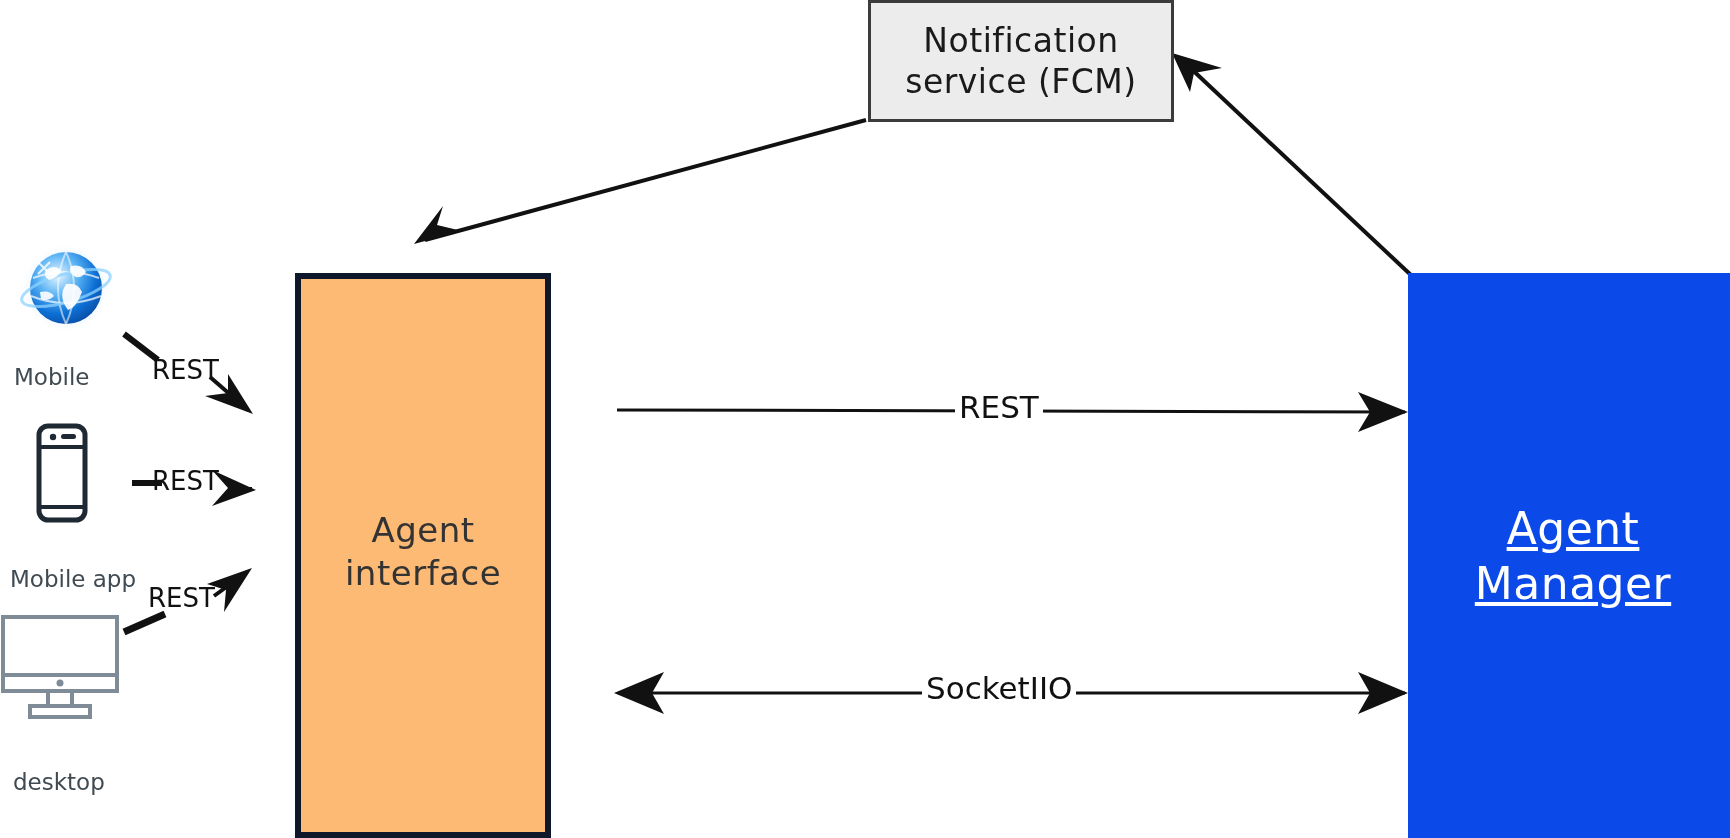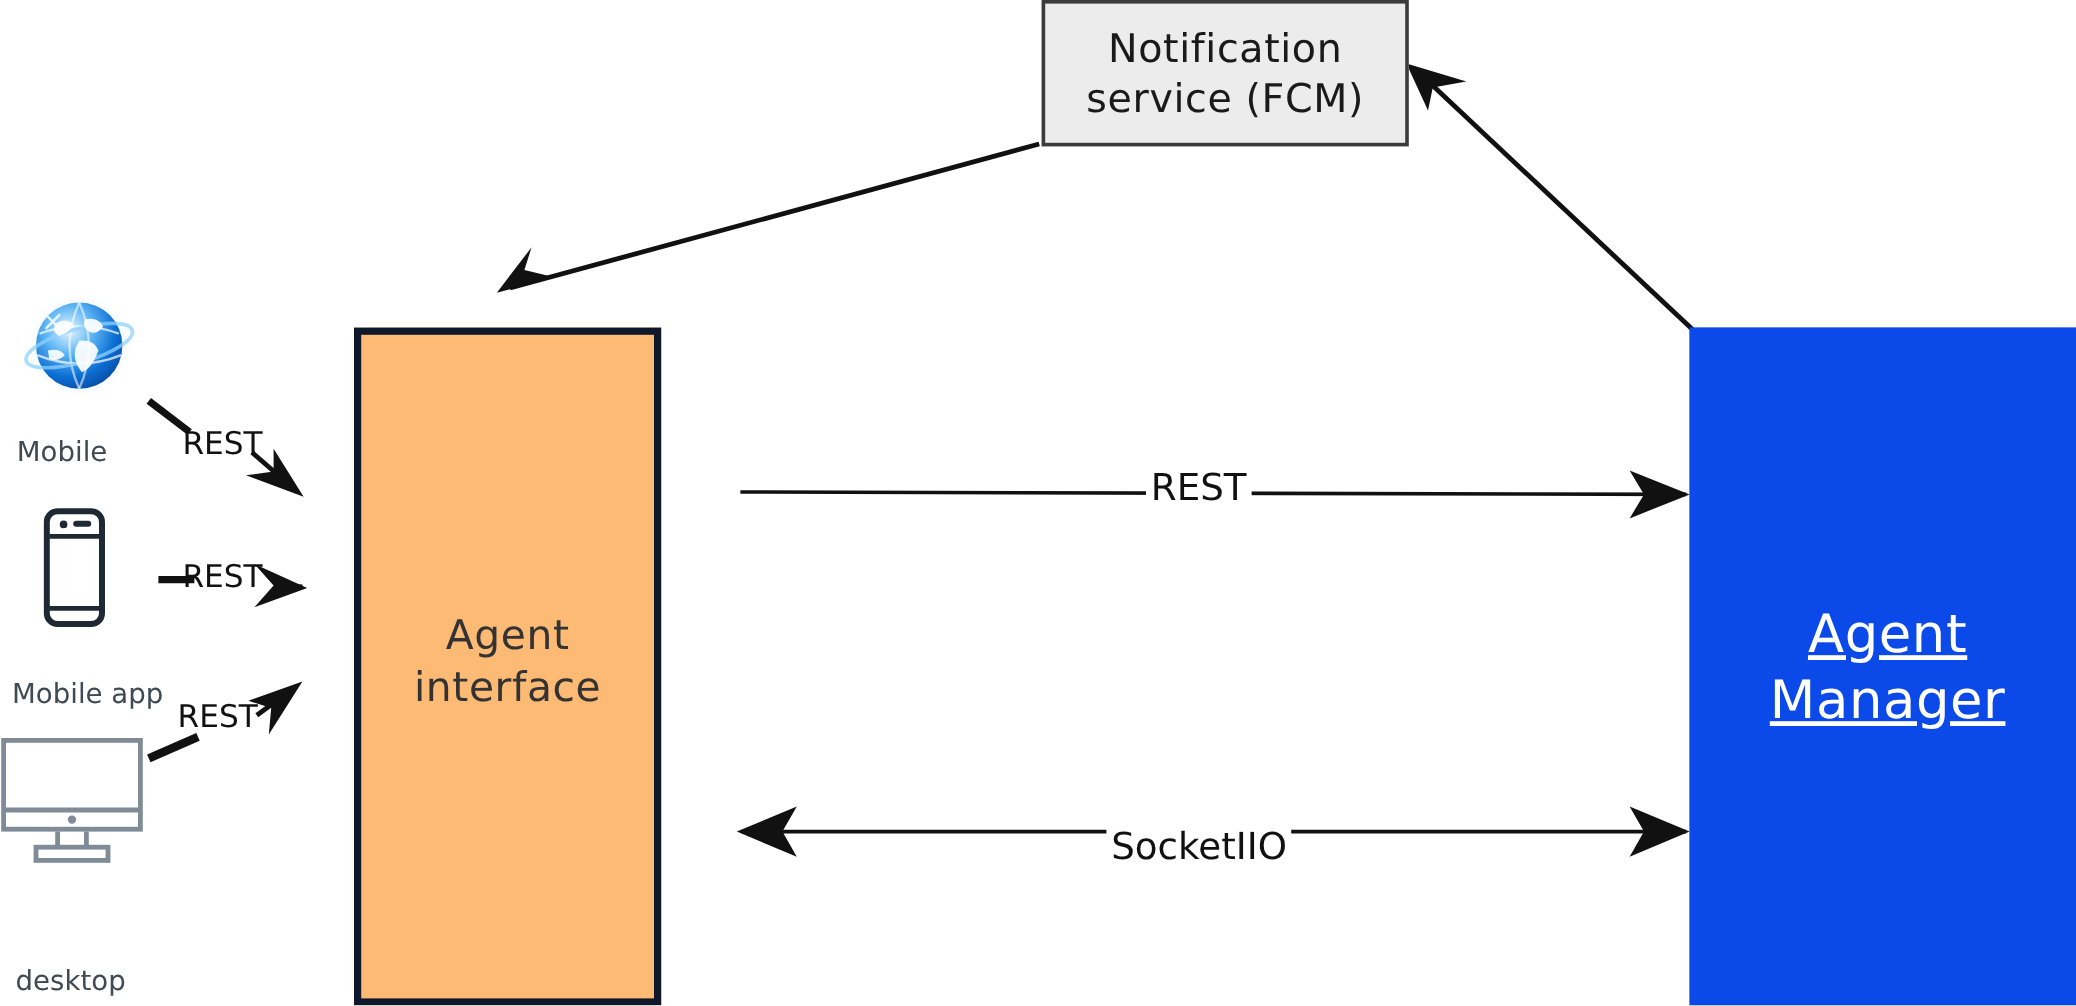--- a/index.html
+++ b/index.html
@@ -98,21 +98,20 @@
     font-size: 31px;
     background: #ffffff;
     padding: 0 4px;
   }
   #label-socketio {
     left: 922px;
     top: 670px;
     font-size: 31px;
     background: #ffffff;
     padding: 0 4px;
-    margin-top: 18px;
   }
   #label-rest-browser {
     left: 152px;
     top: 355px;
     font-size: 26px;
   }
   #label-rest-mobile {
     left: 152px;
     top: 466px;
     font-size: 26px;
@@ -125,21 +124,21 @@
   
   .client-caption {
     position: absolute;
     font-family: "DejaVu Sans", sans-serif;
     font-size: 23px;
     color: #3f4a52;
     white-space: nowrap;
   }
   #caption-browser { left: 14px; top: 364px; }
   #caption-mobile  { left: 10px; top: 538px; margin-top: 28px; }
-  #caption-desktop { left: 13px; top: 805px; }
+  #caption-desktop { left: 13px; top: 769px; }
 
   
   .client-icon {
     position: absolute;
   }
   #icon-browser { left: 16px; top: 240px; width: 100px; height: 100px; }
   #icon-mobile  { left: 36px; top: 423px; width: 52px; height: 100px; }
   #icon-desktop { left: 0px;  top: 615px; width: 124px; height: 105px; }
 </style>
 </head>

